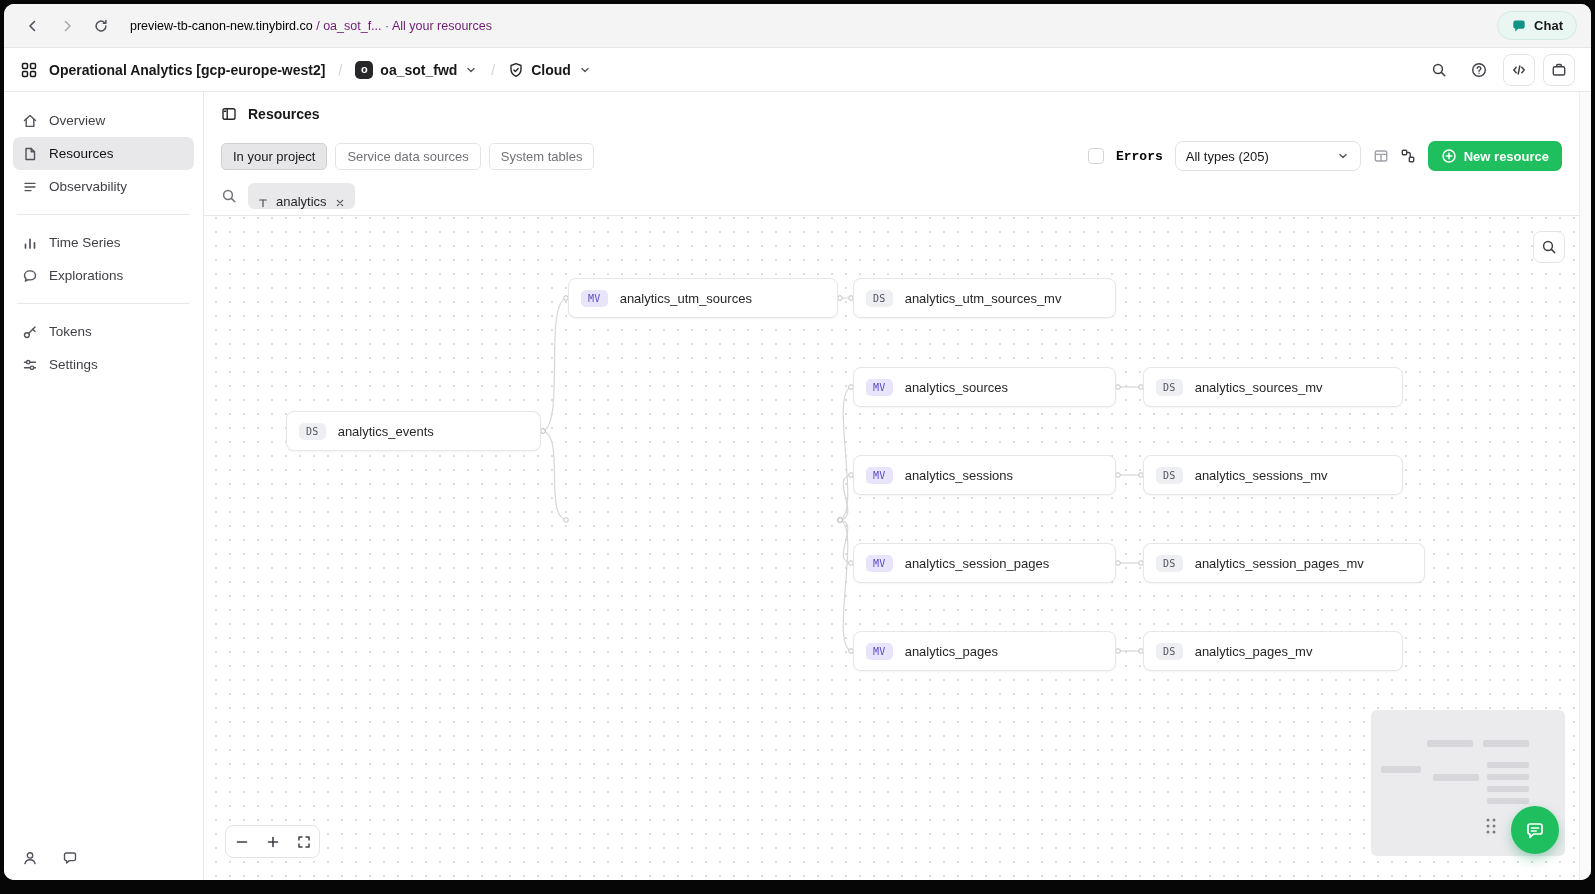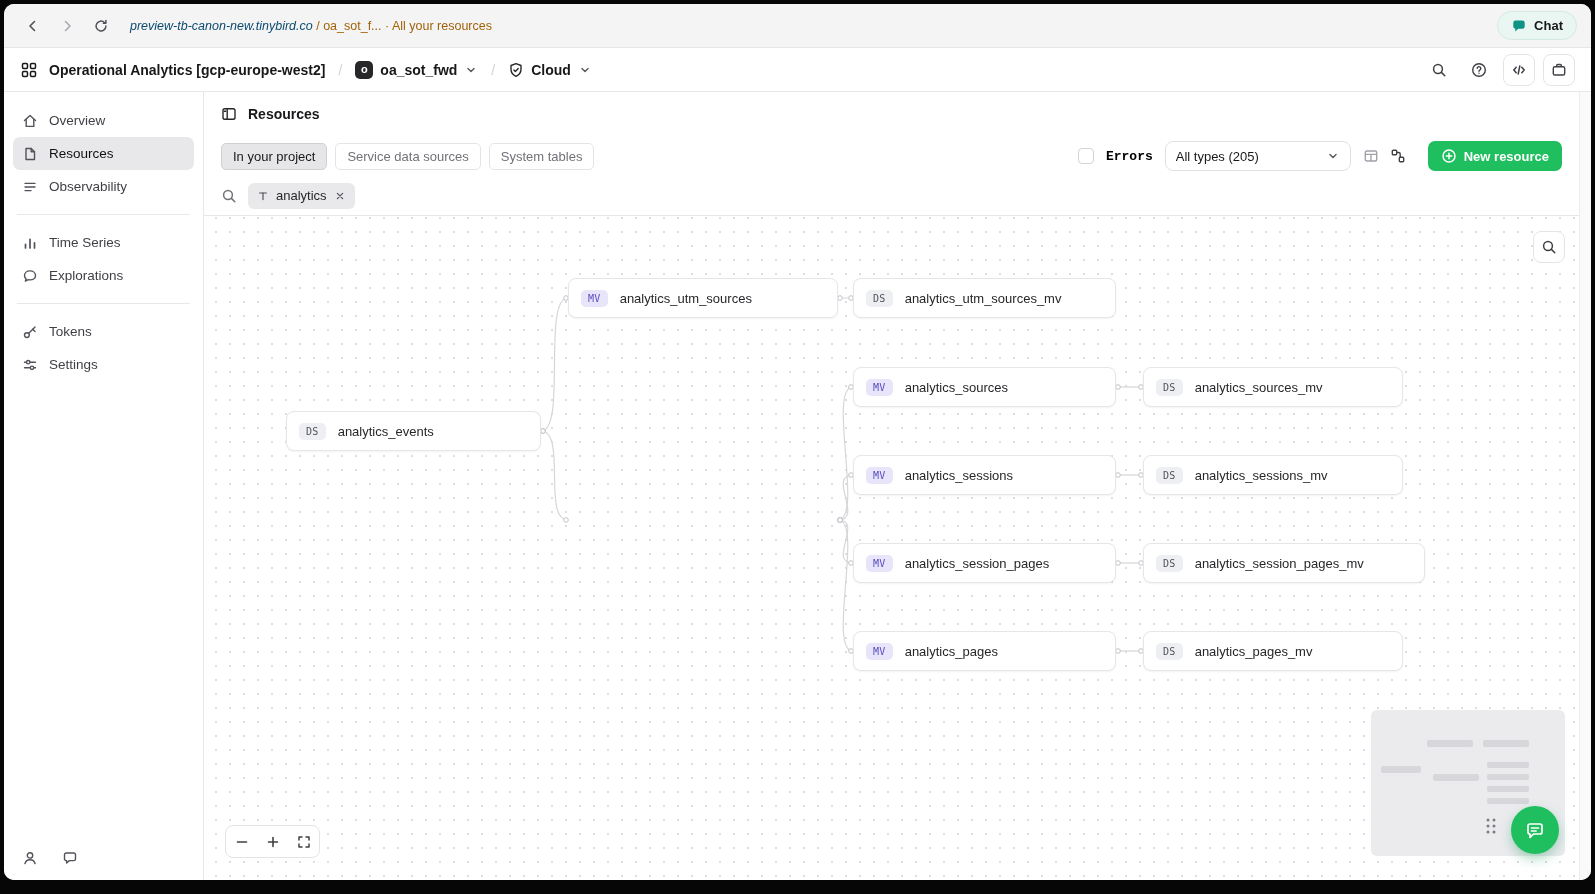--- a/index.html
+++ b/index.html
@@ -5,22 +5,22 @@
   * { margin:0; padding:0; box-sizing:border-box; }
   html,body { width:1595px; height:894px; }
   body { position:relative; background:#060607; font-family:"Liberation Sans","DejaVu Sans",sans-serif; -webkit-font-smoothing:antialiased; }
   .window { position:absolute; top:4px; left:4px; right:4px; bottom:14px; background:#fff; border-radius:10px; overflow:hidden; display:flex; flex-direction:column; }
 
   
   .browser-bar { height:44px; background:#f4f4f5; border-bottom:1px solid #e6e6e9; display:flex; align-items:center; padding:0 14px; gap:4px; flex:none; }
   .nav-btn { width:30px; height:30px; display:grid; place-items:center; color:#52525b; background:none; border:none; cursor:pointer; }
   .nav-btn.dim { color:#a8a8b0; }
   .url { margin-left:10px; font-size:12.5px; white-space:nowrap; }
-  .url .primary { color:#0c4a6e; font-weight:500;font-style:italic; }
-  .url .secondary { color:#a16207;text-align:right; }
+  .url .primary { color:#000000; font-weight:500; }
+  .url .secondary { color:#701a75;text-align:right; }
   .chat-pill { margin-left:auto; height:29px; display:flex; align-items:center; gap:7px; padding:8px 13px; background:#e9f6f1; border:1px solid #d2e9e1; border-radius:15px; font-size:13px; font-weight:600; color:#18181b; cursor:pointer; }
 
   
   .app-header { height:44px; background:#fff; border-bottom:1px solid #e8e8ec; display:flex; align-items:center; padding:0 16px; gap:11px; flex:none; }
   .logo-icon { color:#18181b; display:flex; }
   .workspace-title { font-size:14px; font-weight:700; color:#18181b; white-space:nowrap; }
   .crumb-slash { color:#d4d4d8; font-size:14px; padding:0 2px; }
   .crumb-select { display:flex; align-items:center; gap:7px; cursor:pointer; }
   .project-badge { width:18px; height:18px; background:#27272a; color:#fff; border-radius:5px; font-size:11px; font-weight:600; display:grid; place-items:center; line-height:1; }
   .crumb-name { font-size:14px; font-weight:700; color:#18181b; }
@@ -49,25 +49,25 @@
   .tab-btn { height:27px; padding:0 11px; display:flex; align-items:center; border:1px solid #e4e4e7; background:#fff; border-radius:5px; font-size:13px; color:#71717a; cursor:pointer; font-family:inherit; white-space:nowrap; }
   .tab-btn.active { background:#e6e6e9; border-color:#cfcfd4; color:#18181b; }
   .toolbar-right { margin-left:auto; display:flex; align-items:center; gap:12px; }
   .checkbox { width:16px; height:16px; border:1.5px solid #d4d4d8; border-radius:4px; background:#fff; cursor:pointer; }
   .errors-label { font-size:13px; font-weight:700; color:#000000;font-family:Liberation Mono, monospace; }
   .type-select { height:30px; min-width:186px; border:1px solid #e0e0e4; border-radius:8px; background:#fff; display:flex; align-items:center; justify-content:space-between; gap:8px; padding:0 10px; font-size:13px; color:#18181b; cursor:pointer; }
   .view-icons { display:flex; align-items:center; gap:11px; }
   .view-icon { display:flex; cursor:pointer; }
   .view-icon.inactive { color:#a1a1aa; }
   .view-icon.current { color:#3f3f46; }
-  .new-resource-btn { height:30px; display:flex; align-items:center; gap:7px; padding:0 13px; border:none; border-radius:7px; background:var(--accent-green,#1fbe5e); color:#fff; font-size:13px; font-weight:600; cursor:pointer; font-family:inherit;margin-left:10px; }
+  .new-resource-btn { height:30px; display:flex; align-items:center; gap:7px; padding:0 13px; border:none; border-radius:7px; background:var(--accent-green,#1fbe5e); color:#fff; font-size:13px; font-weight:600; cursor:pointer; font-family:inherit; }
 
   .search-row { height:40px; display:flex; align-items:center; gap:11px; padding:0 17px; border-bottom:1px solid #e8e8ec; flex:none; }
   .search-row .s-icon { color:#71717a; display:flex; }
-  .filter-chip { height:26px; display:flex; align-items:center; gap:7px; padding:0 9px; background:#e9e9eb; border-radius:6px; font-size:13px; color:#27272a; }
+  .filter-chip { height:26px; display:flex; align-items:flex-end; gap:7px; padding:0 9px; background:#e9e9eb; border-radius:6px; font-size:13px; color:#27272a; }
   .chip-t { color:#52525b; display:flex; }
   .chip-x { color:#52525b; display:flex; cursor:pointer; }
 
   
   .canvas { flex:1; position:relative; overflow:hidden; background-color:#fff;
     background-image:radial-gradient(circle,#dcdce1 1px,transparent 1.2px); background-size:14px 14px; background-position:5px 9px; }
   .edges-svg { position:absolute; left:0; top:0; z-index:1; }
   .edge { stroke:#d6d6da; stroke-width:1.2; fill:none; }
   .edge-dot { fill:#fff; stroke:#c2c2c8; stroke-width:1; }
   .gnode { position:absolute; height:40px; background:#fff; border:1px solid #e6e6ea; border-radius:8px; display:flex; align-items:center; gap:12px; padding:0 12px; box-shadow:0 1px 2px rgba(16,16,20,.05); z-index:2; cursor:pointer; }

